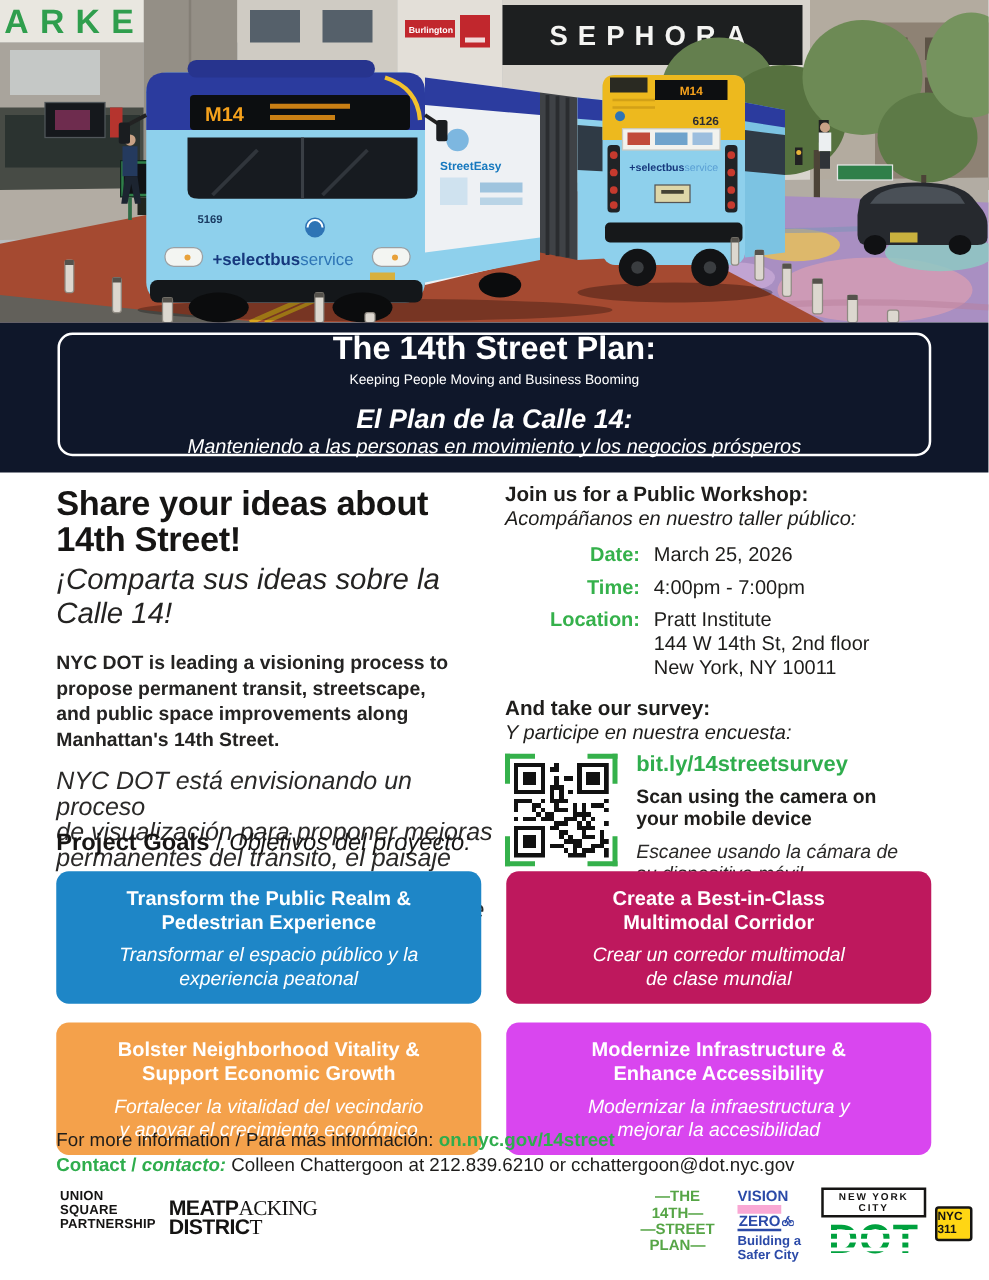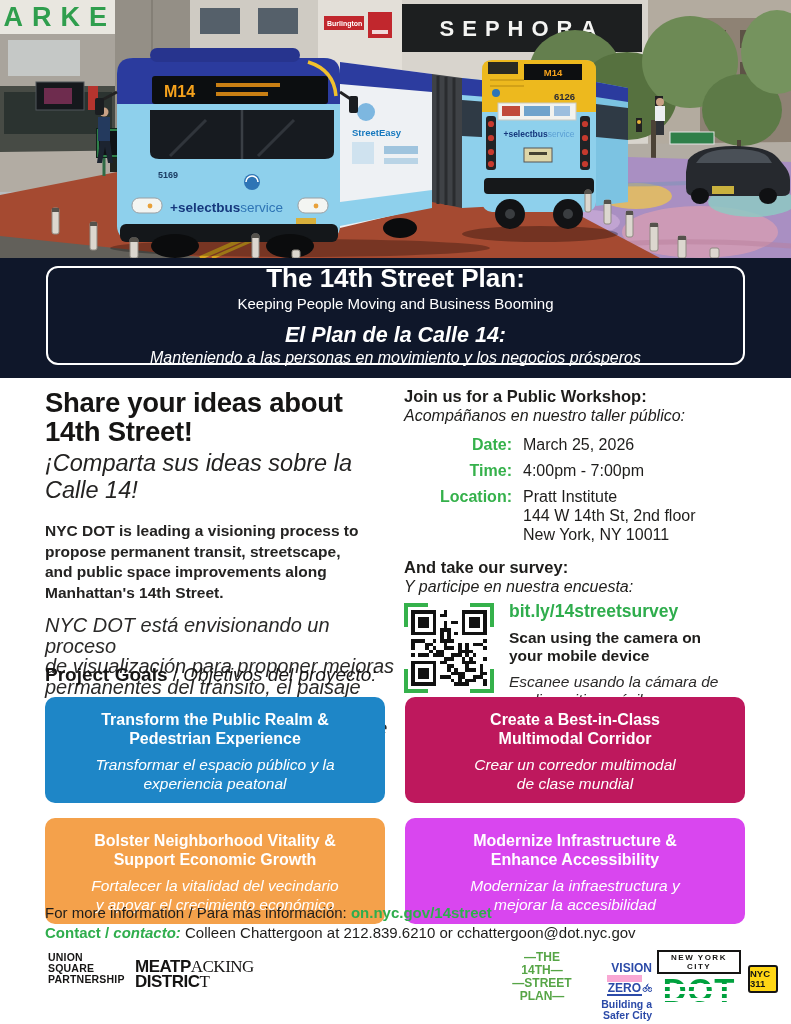--- a/index.html
+++ b/index.html
@@ -6,21 +6,21 @@
   .page{position:relative;width:791px;height:1024px;overflow:hidden;background:#fff;
         font-family:"Liberation Sans","DejaVu Sans",sans-serif;color:#1e1d1b;}
   
   .photo{position:absolute;left:0;top:0;width:791px;height:258px;}
   
   .banner{position:absolute;left:0;top:258px;width:791px;height:120px;}
   .banner-frame{position:absolute;left:46px;top:8px;right:46px;bottom:13px;
         border:2.5px solid #fff;border-radius:12px;display:flex;flex-direction:column;
         align-items:center;justify-content:center;color:#fff;text-align:center;}
   .banner-title{font-size:26px;font-weight:bold;line-height:29px;}
-  .banner-sub{font-size:15px;line-height:22px;}
+  .banner-sub{font-size:11px;line-height:22px;}
   .banner-title-es{font-size:21.5px;font-weight:bold;font-style:italic;line-height:26px;margin-top:7px;}
   .banner-sub-es{font-size:16px;font-style:italic;line-height:20px;}
   
   .pre{white-space:pre-line;}
   .intro{position:absolute;left:45px;top:388px;width:352px;}
   .intro-h1{font-size:27.5px;font-weight:bold;line-height:29px;letter-spacing:-.3px;color:#161514;}
   .intro-h2{font-size:23.5px;font-style:italic;line-height:27px;margin-top:4px;color:#242322;}
   .intro-p1{font-size:15.5px;font-weight:bold;line-height:20.5px;margin-top:17px;color:#242322;}
   .intro-p2{font-size:20px;font-style:italic;line-height:20.5px;margin-top:12px;color:#2a2928;}
   
@@ -57,21 +57,21 @@
   .green-b{color:#2FAD4D;font-weight:bold;}
   .green-bi{color:#2FAD4D;font-weight:bold;font-style:italic;}
   .logos{position:absolute;left:45px;top:948px;width:720px;height:70px;}
   .logo-usp{position:absolute;left:3px;top:4px;font-size:10.5px;font-weight:bold;
             line-height:11px;letter-spacing:.2px;color:#151413;}
   .logo-mp{position:absolute;left:90px;top:11px;font-size:17px;line-height:15px;color:#151413;}
   .logo-mp .sans{font-weight:bold;letter-spacing:-.5px;}
   .logo-mp .serif{font-family:"Liberation Serif","DejaVu Serif",serif;letter-spacing:-.5px;}
   .logo-plan{position:absolute;left:458px;top:3px;width:78px;text-align:center;
              color:#56A546;font-weight:bold;font-size:12px;line-height:13px;}
-  .logo-vz{position:absolute;left:545px;top:14px;width:62px;text-align:right;
+  .logo-vz{position:absolute;left:545px;top:3px;width:62px;text-align:left;
            color:#2B4AA8;font-weight:bold;font-size:12px;line-height:12px;}
   .logo-vz .zero{display:inline-block;border-top:7px solid #f9a8d4;border-bottom:2px solid #2B4AA8;
                  padding:0 1px;margin:1px 0 3px;}
   .logo-vz .small{font-size:10.5px;line-height:11px;}
   .logo-dot{position:absolute;left:612px;top:2px;width:84px;text-align:center;}
   .logo-dot .nyc{display:block;border:2px solid #151413;font-size:8px;font-weight:bold;
                  letter-spacing:1.5px;padding:1px 0;color:#151413;}
   .logo-dot .dotword{position:relative;display:block;font-size:33px;font-weight:bold;
                  letter-spacing:1px;color:#00A13E;line-height:34px;}
   .logo-dot .stripe{position:absolute;left:0;right:0;height:3px;background:#fff;}

